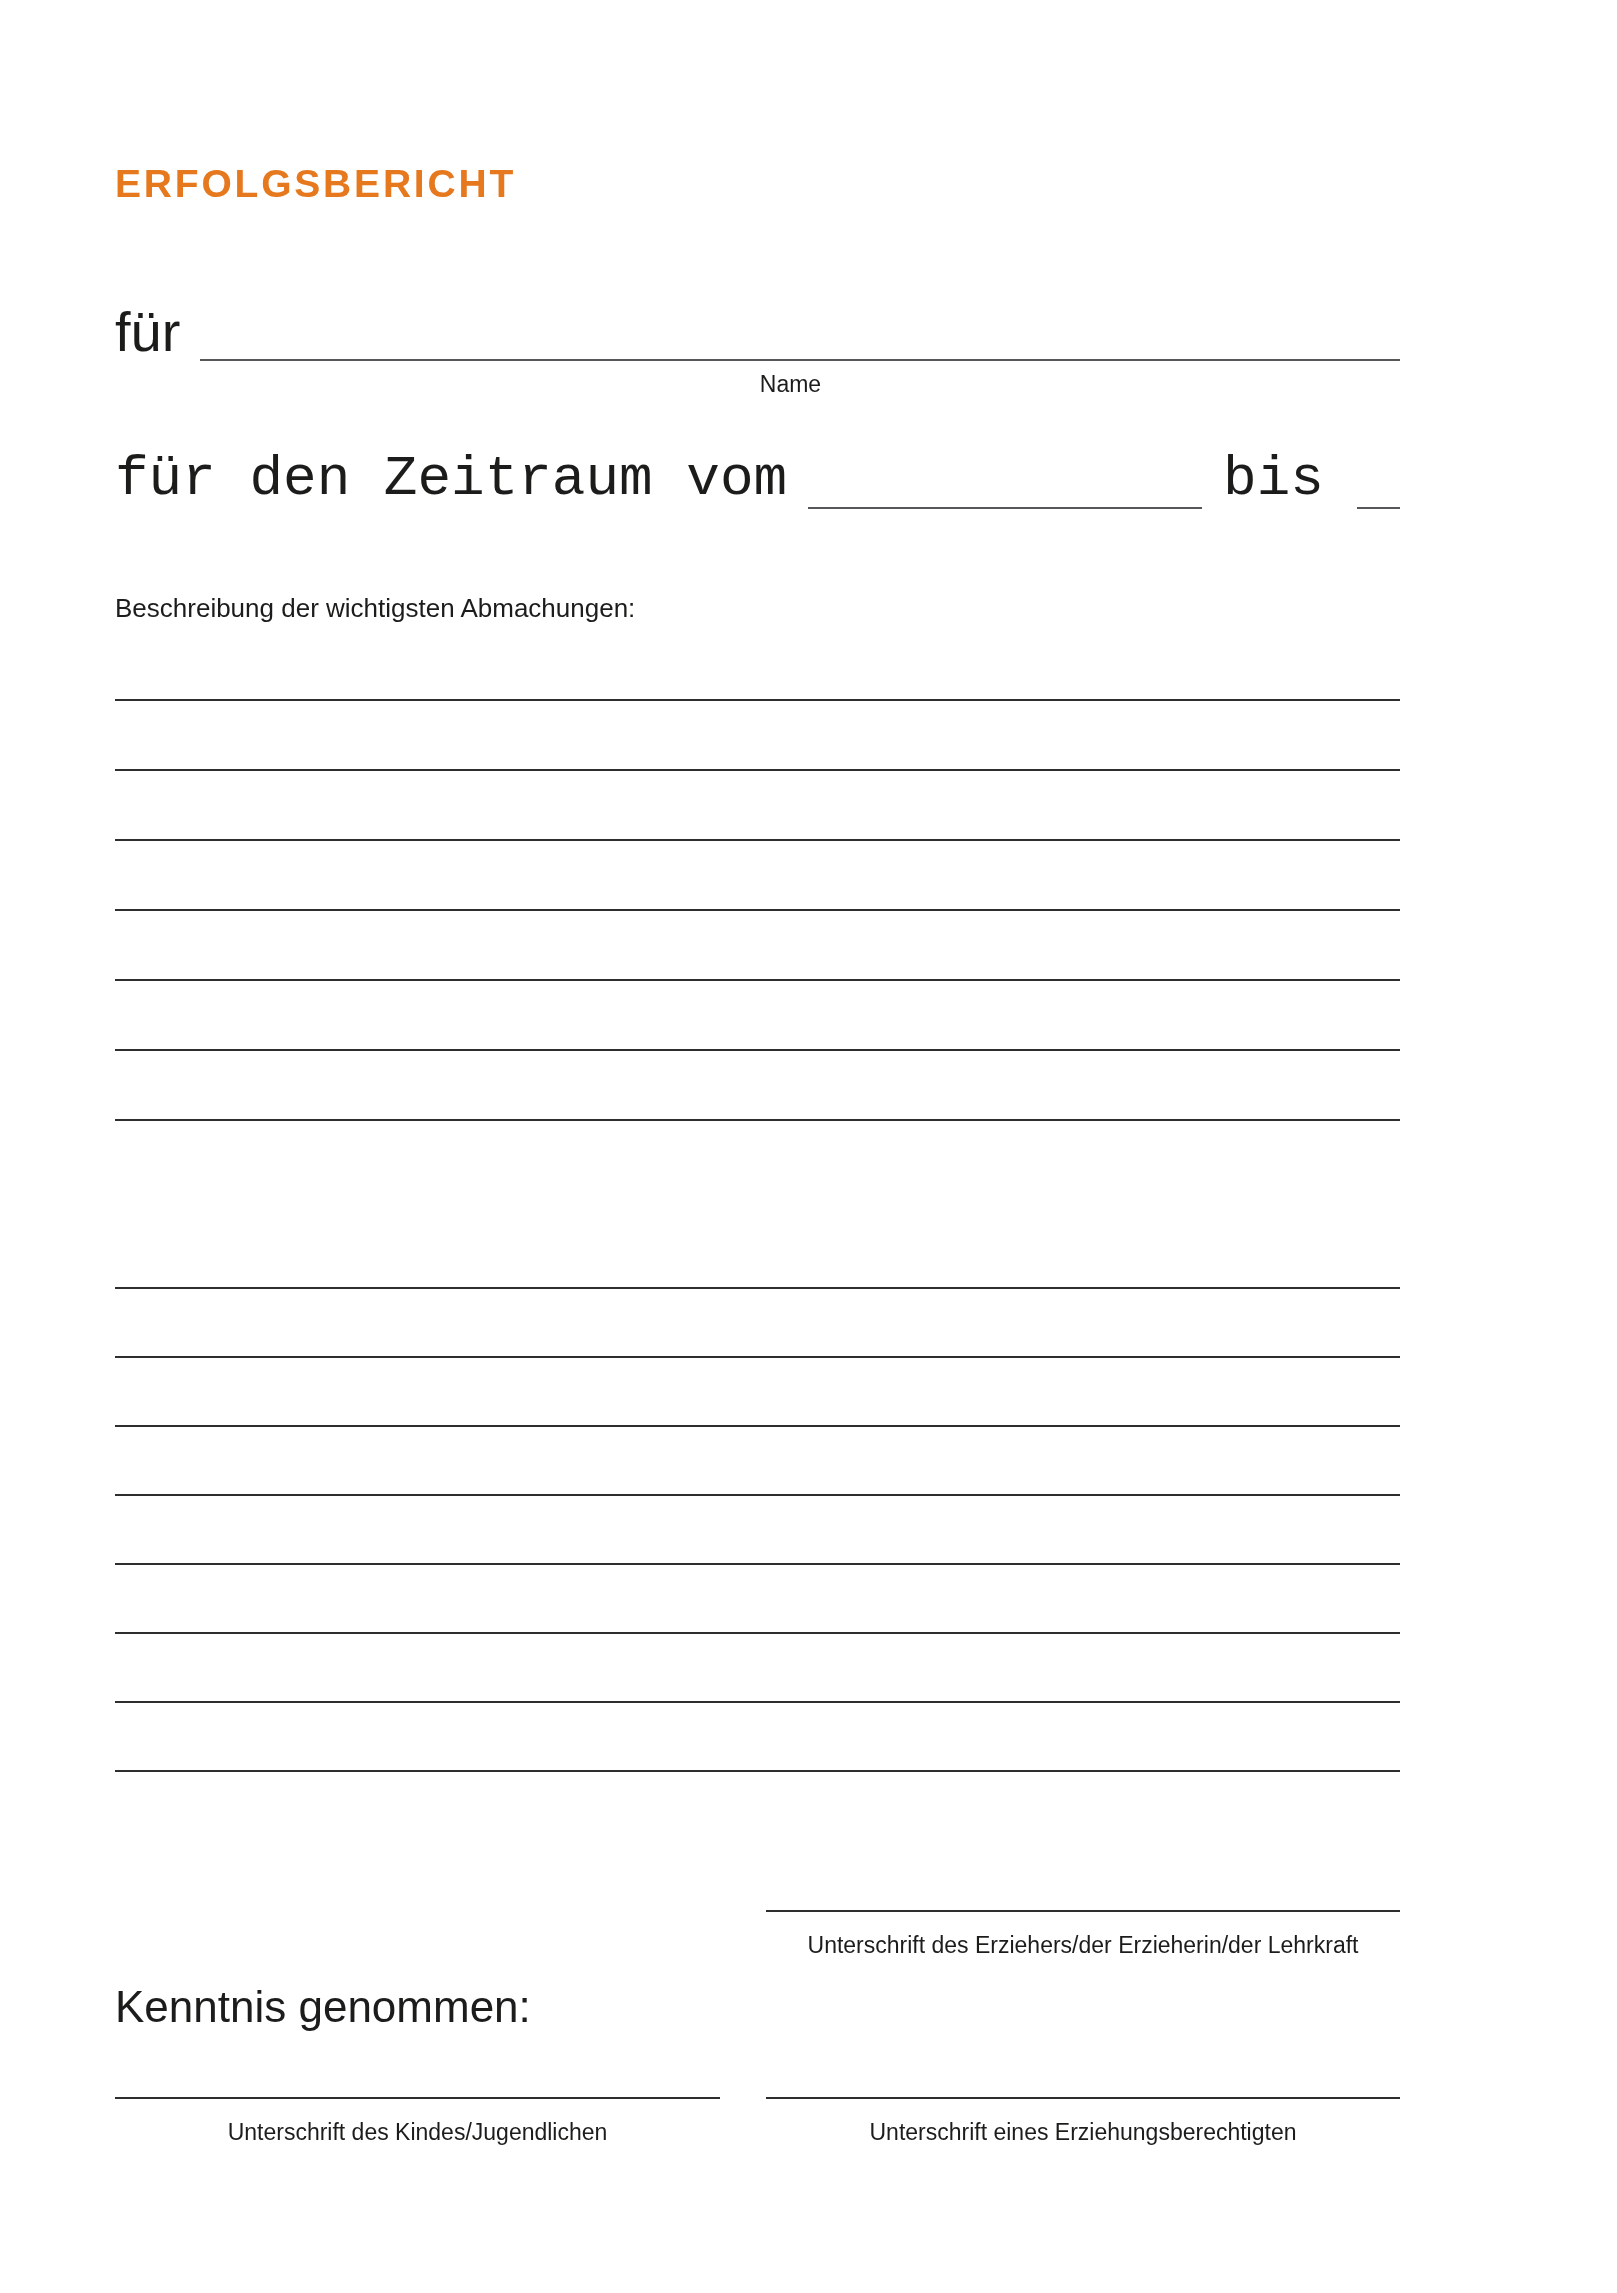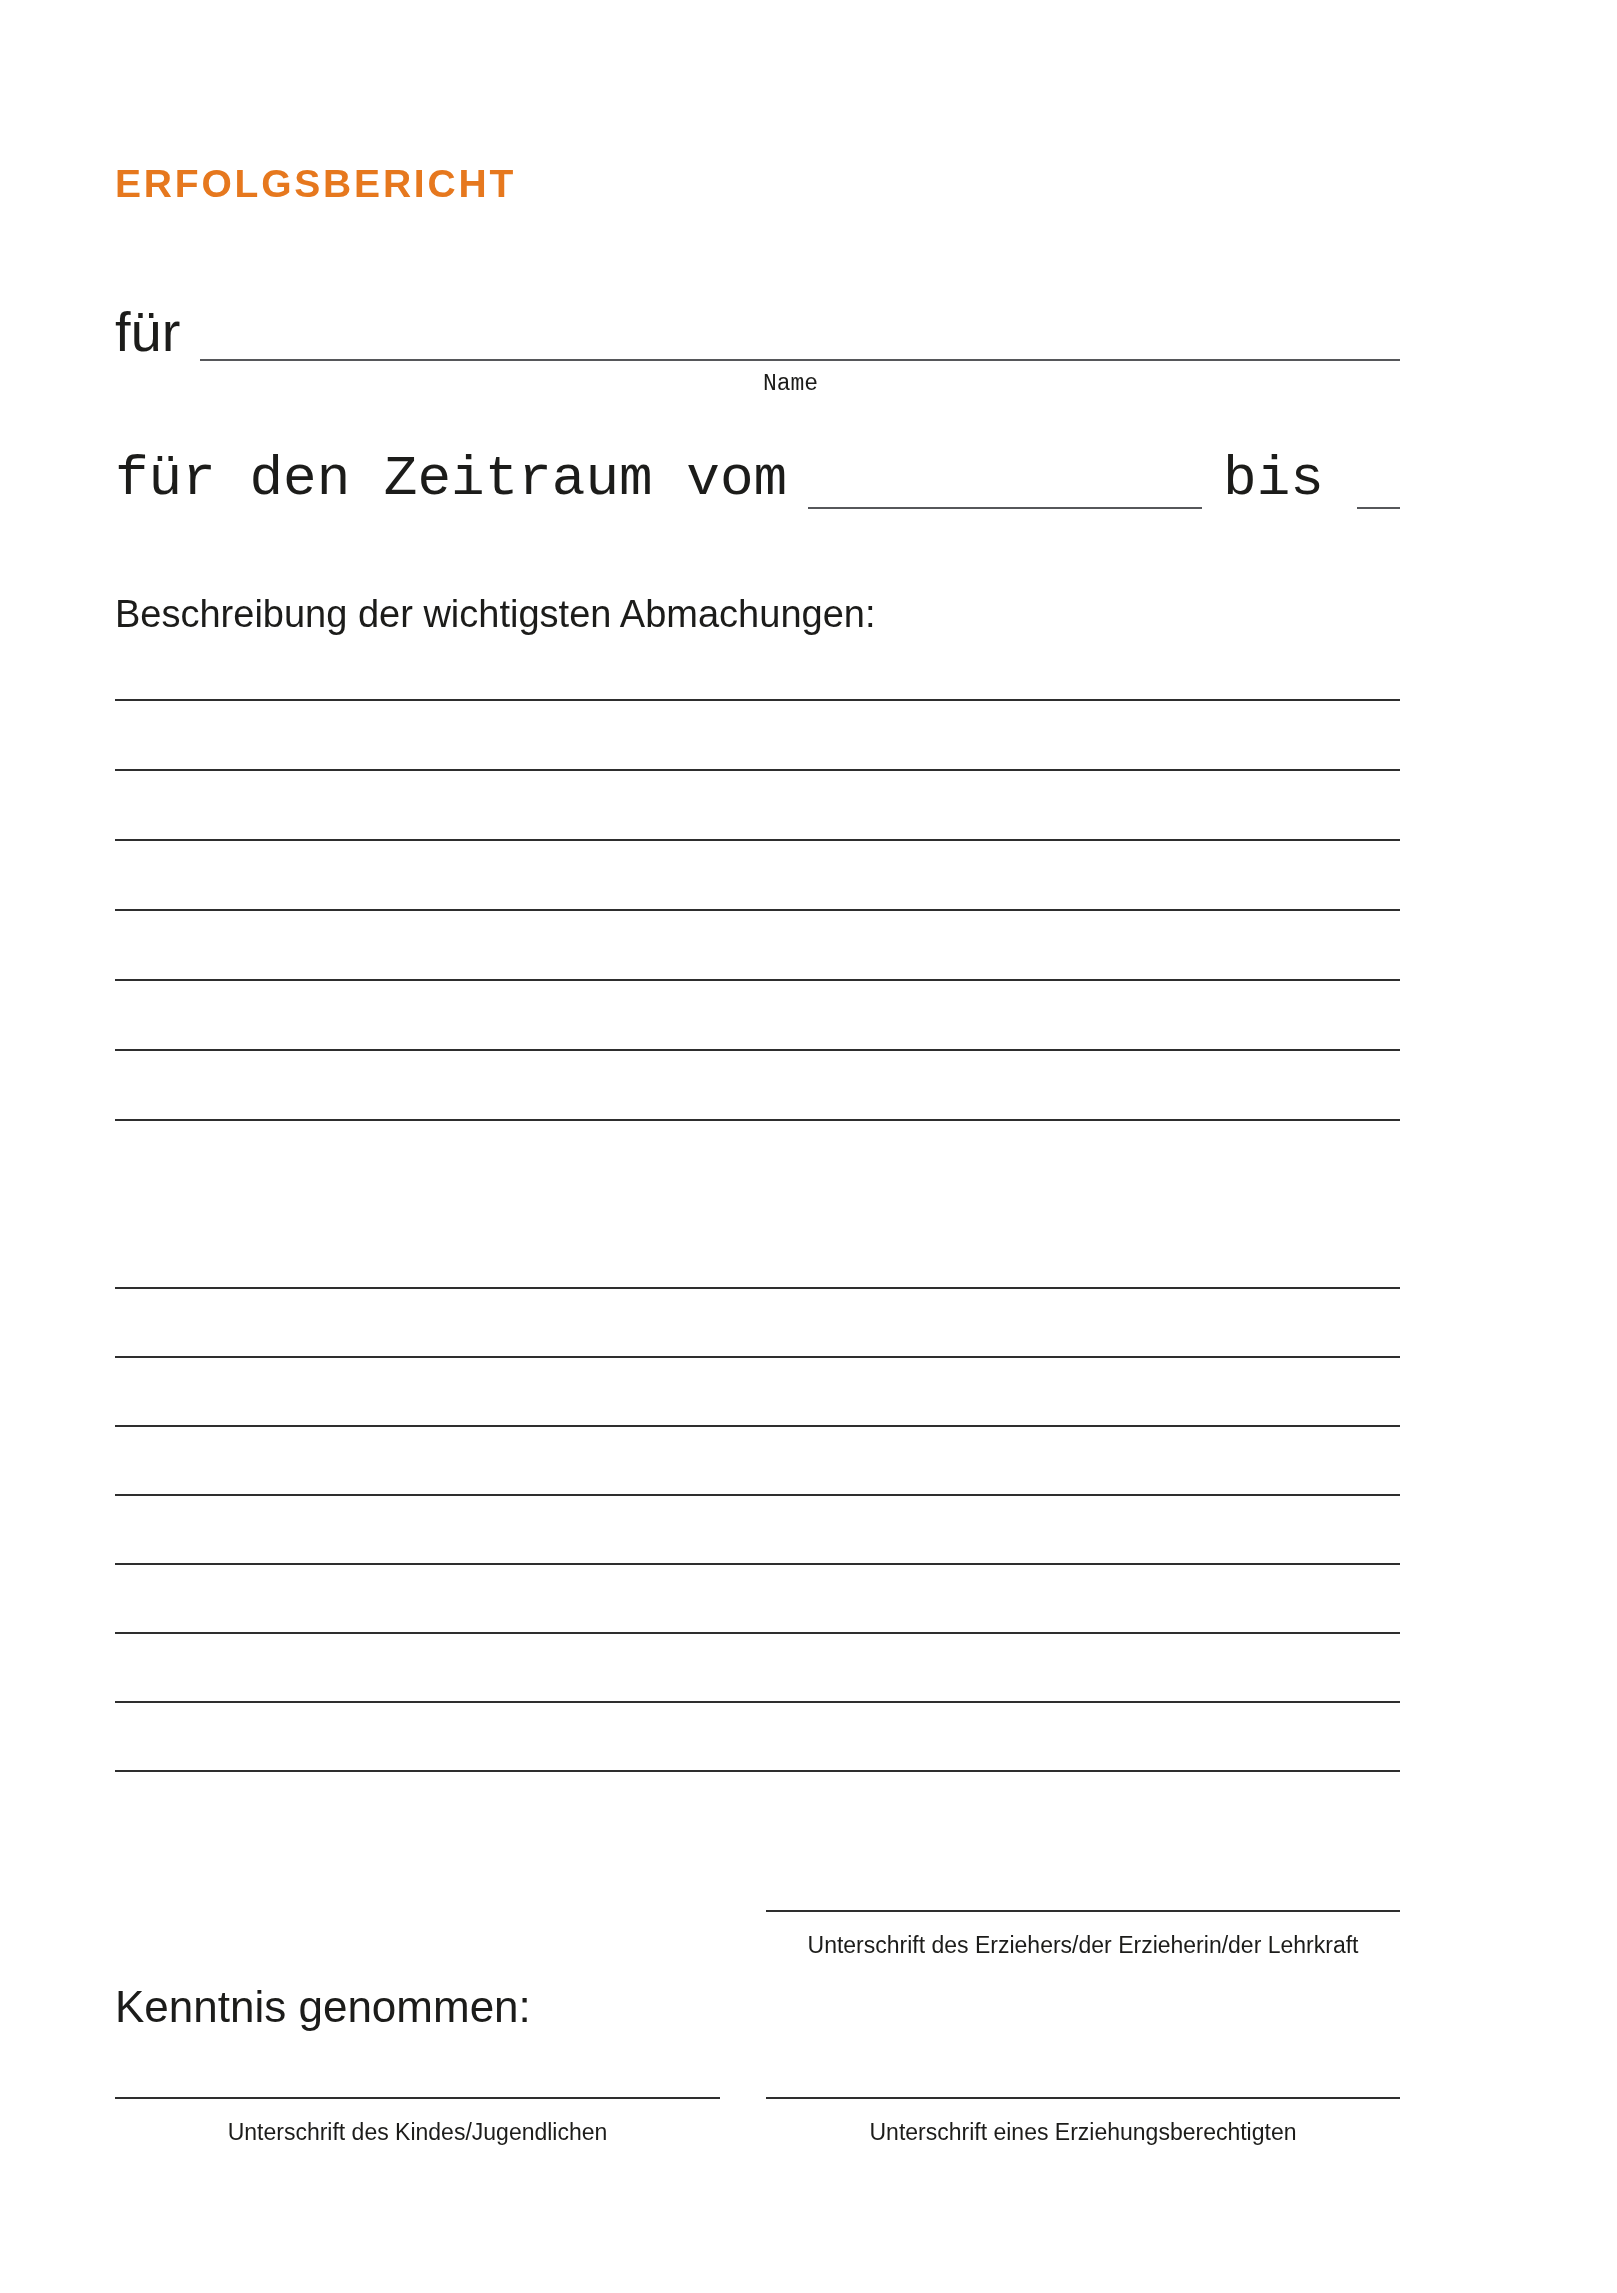--- a/index.html
+++ b/index.html
@@ -28,32 +28,31 @@
     display:flex; align-items:flex-end;
   }
   .row-for .fill-line { flex:1; margin-left:20px; }
   .fill-line {
     display:inline-block; height:100%;
     border-bottom:2.8px solid var(--fill);
   }
   .name-caption {
     position:absolute; left:181px; right:218px; top:371px;
     text-align:center;
-    font-family:Liberation Mono, monospace;
   }
 
   
   .row-period {
     position:absolute; left:115px; right:218px; top:467px; height:42px;
     display:flex; align-items:flex-end;font-family:Liberation Mono, monospace;
   }
   .row-period .period-from { width:394px; margin-left:21px; margin-right:21px; }
   .row-period .period-to { flex:1; margin-left:33px; }
 
-  .heading { position:absolute; left:115px; font-size:38px; font-weight:300; }
+  .heading { position:absolute; left:115px; font-size:26px; font-weight:300; }
   .h-agreements { top:593px; }
   .h-summary   { top:1191px; }
 
   .rules { position:absolute; left:115px; right:218px; }
   .rules-agreements { top:631px; }
   .rules-summary    { top:1220px; }
   .rules-agreements .rule { height:70px; }
   .rules-summary    .rule { height:69px; }
   .rule { border-bottom:2.8px solid var(--rule); }
 

